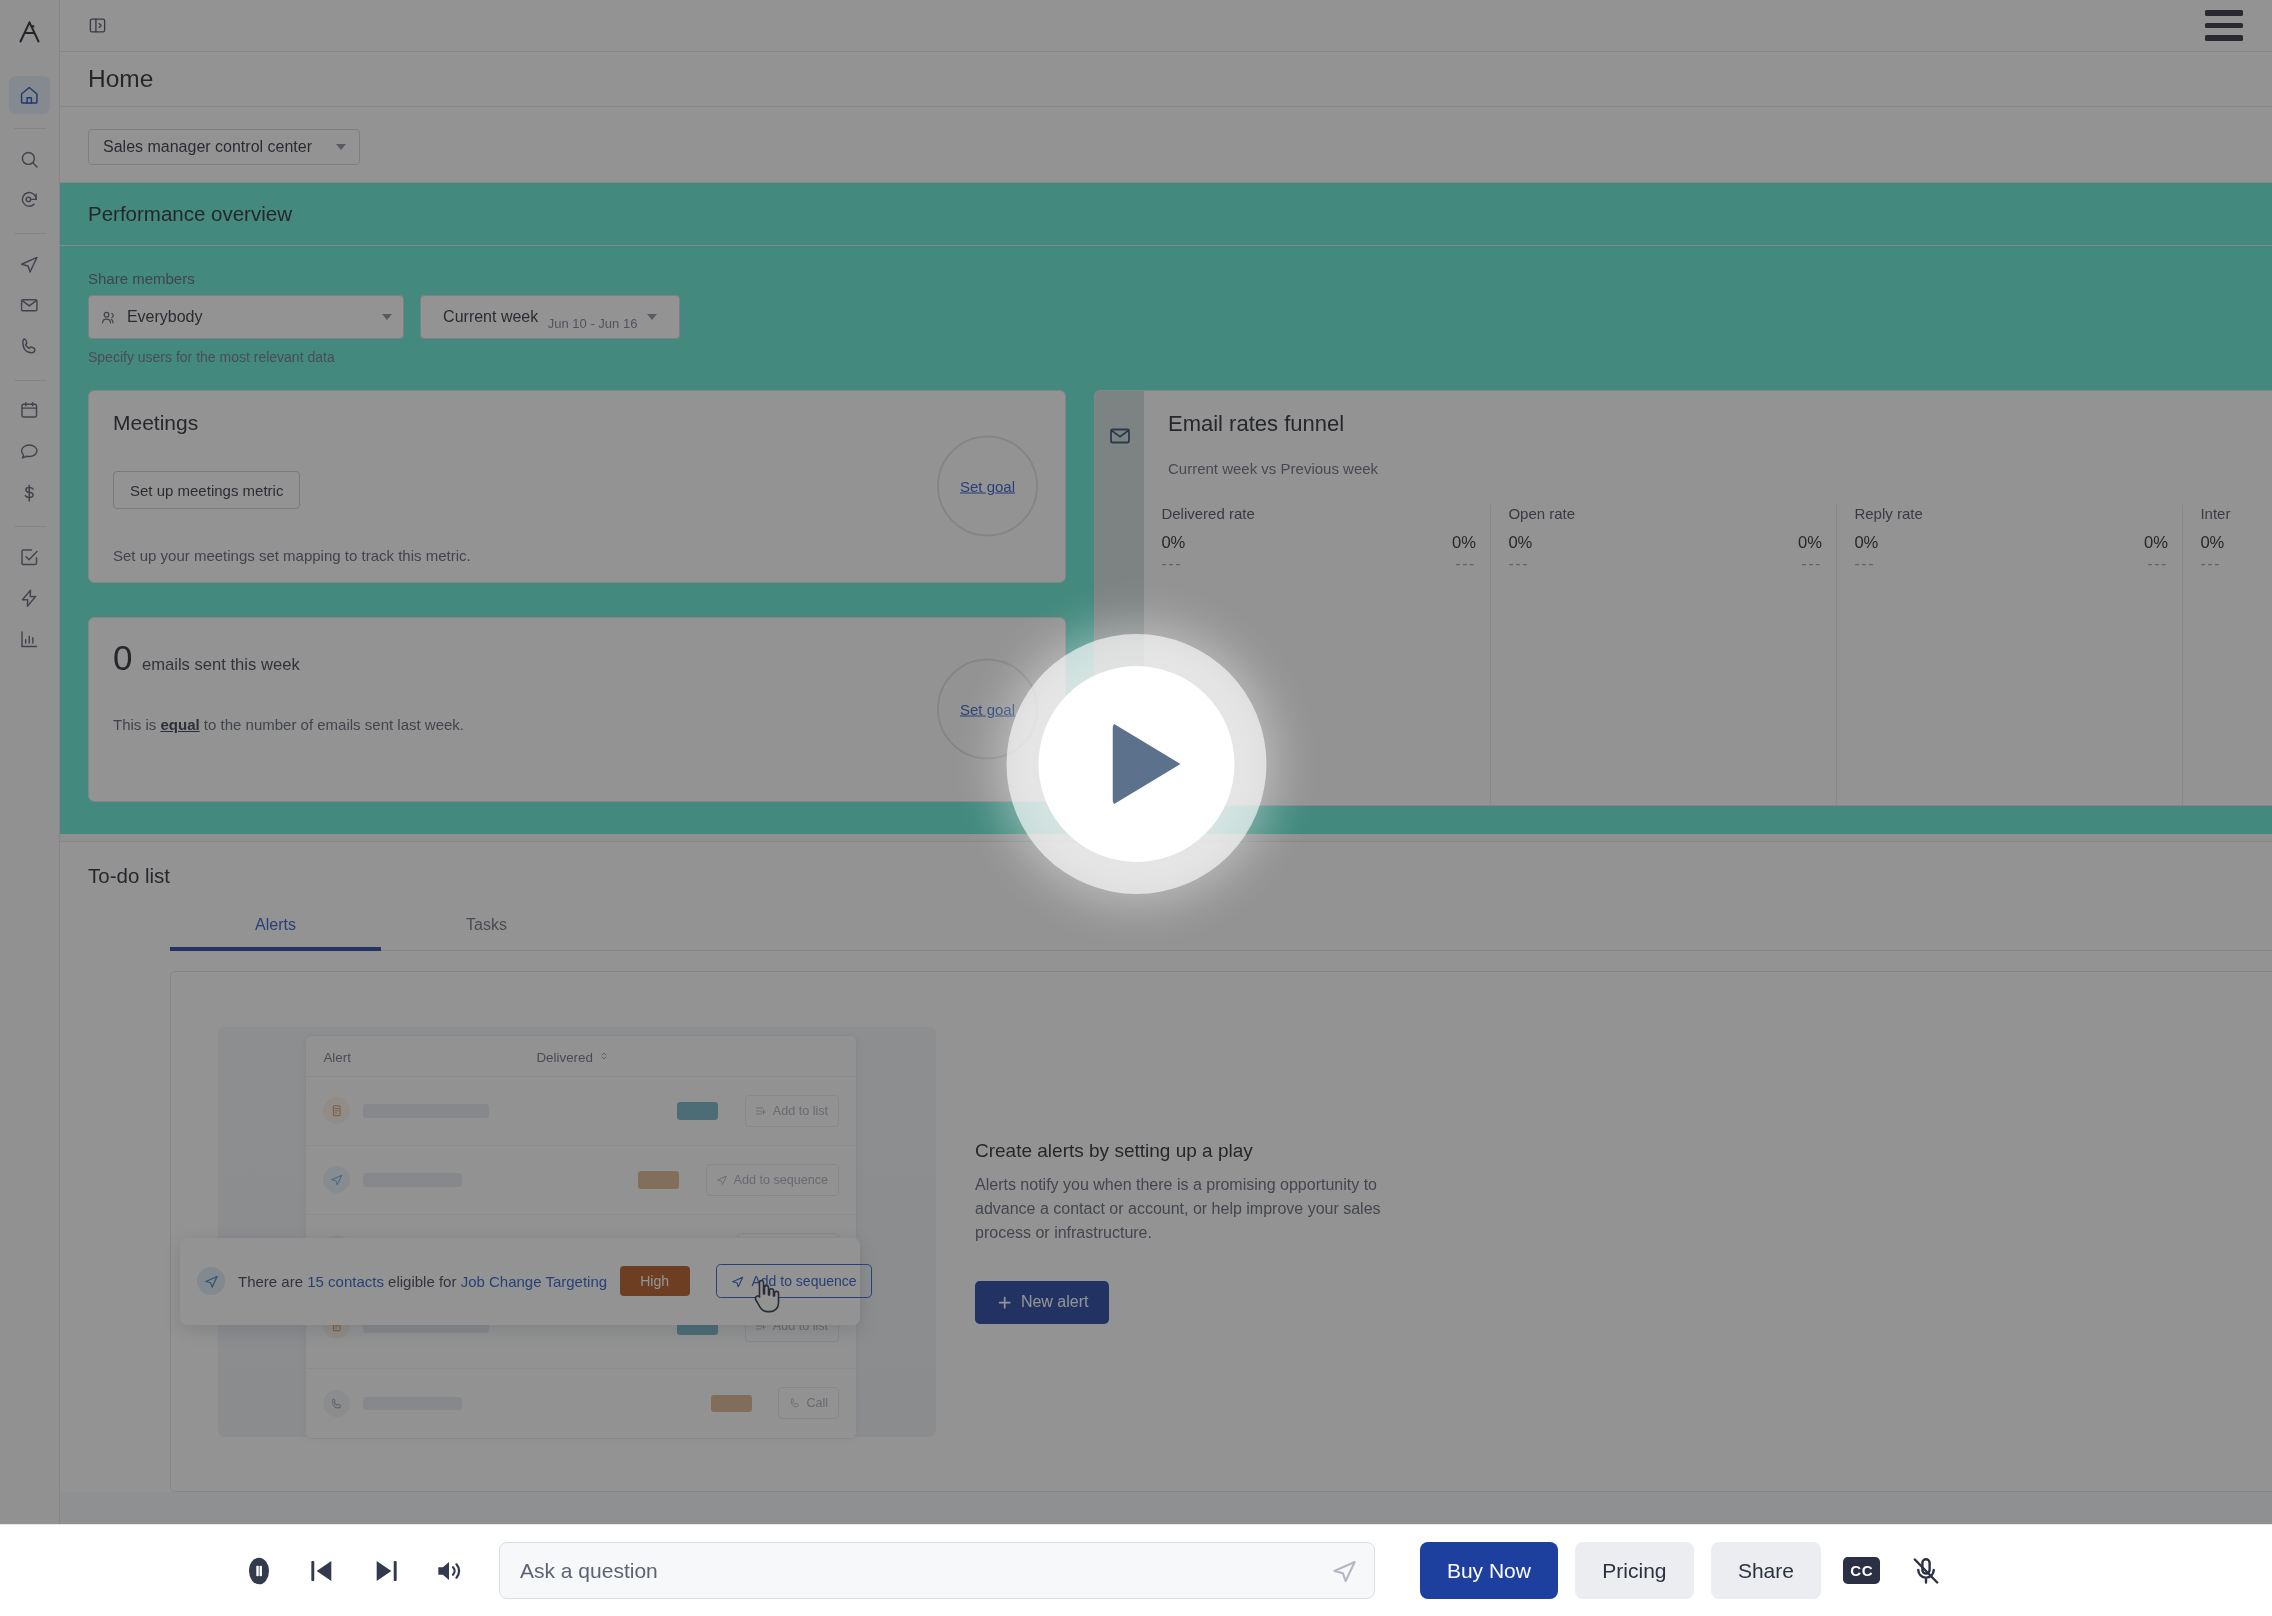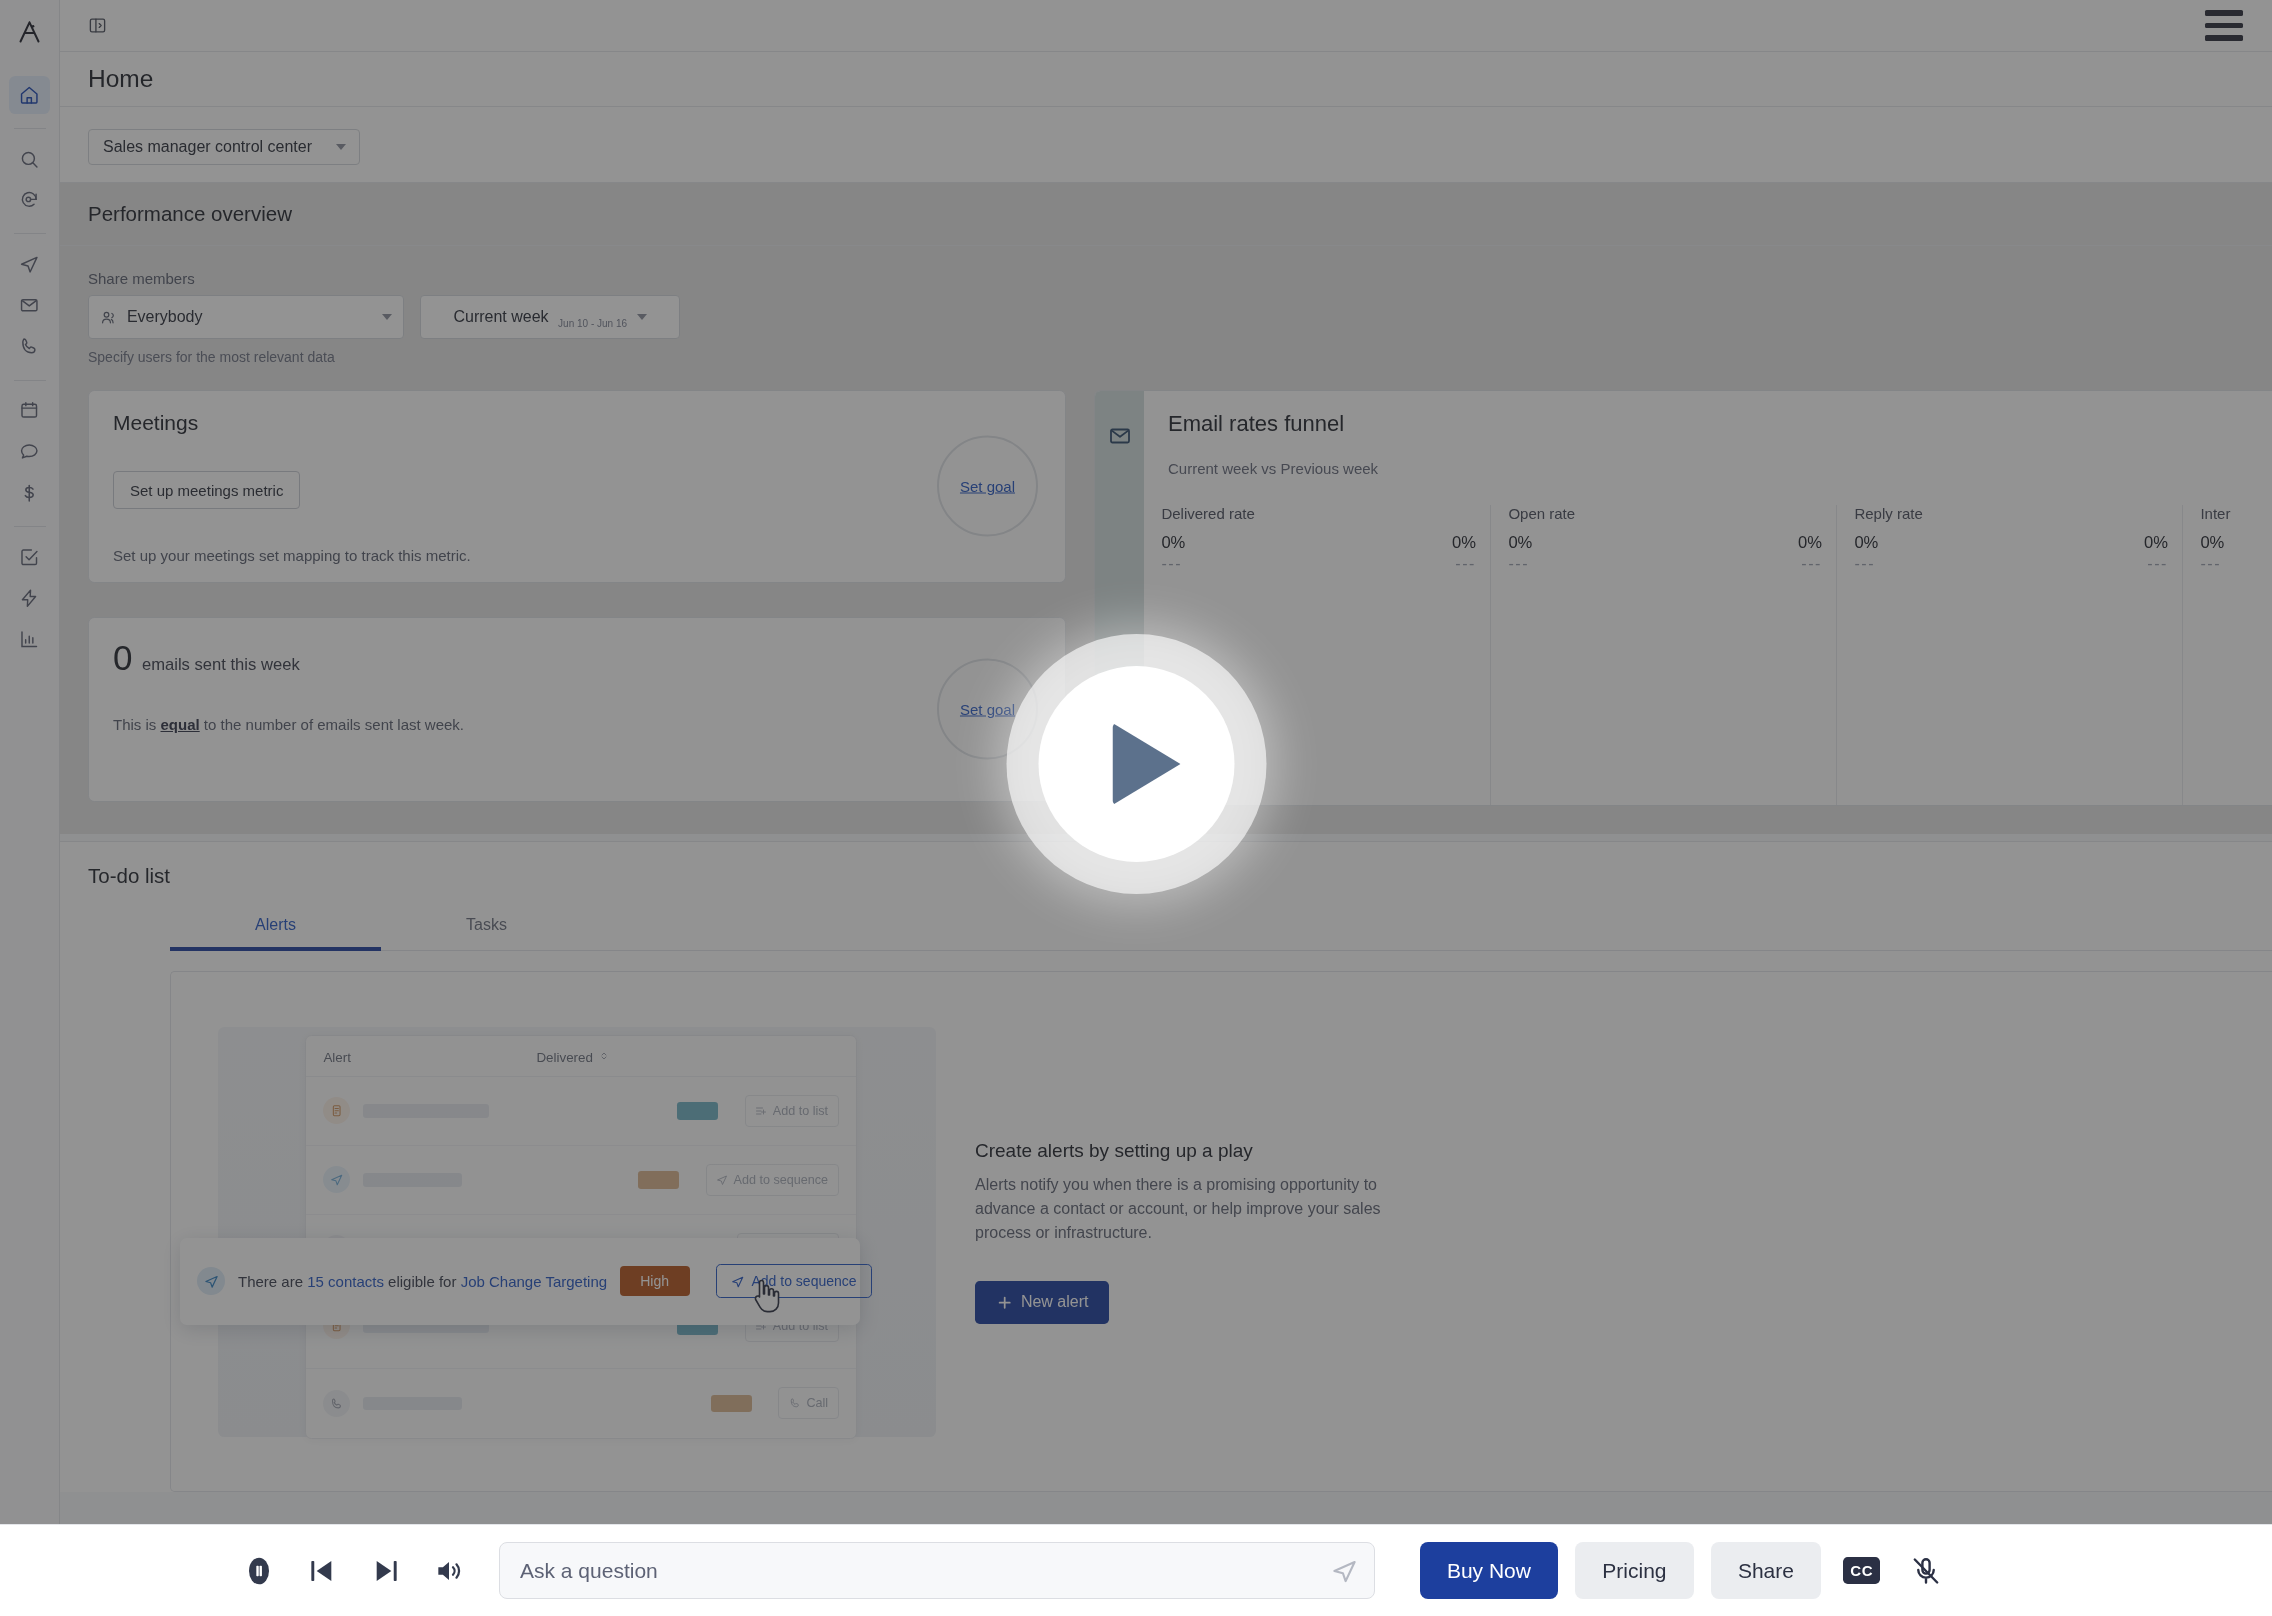--- a/index.html
+++ b/index.html
@@ -114,42 +114,42 @@
     display: inline-flex; align-items: center; gap: 24px;
     height: 36px; padding: 0 12.6px 0 14px;
     border: 0.8px solid #d3d6dc; border-radius: 4px;
     background: #fff; font-size: 16px; color: #2b2f3a;
   }
   .caret { width: 0; height: 0; border-left: 5.5px solid transparent;
            border-right: 5.5px solid transparent; border-top: 6.3px solid #8a8f9c; }
 
   
   #perf {
-    background: #e5e5e5;
+    background: #5eead4;
     border-top: 0.8px solid #e5e7eb;
   }
   #perf-head {
     padding: 19px 28px;
     border-bottom: 0.8px solid #e9ebef;
   }
   #perf-head h2 { font-size: 20.5px; font-weight: 500; color: #23262f; }
 
   #filters { padding: 24px 28px 0 28px; }
   .filters-label { font-size: 15px; color: #5b6070; margin-bottom: 8px; }
   .filters-row { display: flex; gap: 16px; align-items: center; }
   .sel {
     display: inline-flex; align-items: center;
     height: 44px; border: 0.8px solid #d3d6dc; border-radius: 4px;
     background: #fff; font-size: 16px; color: #2b2f3a;
     padding: 0 11px; gap: 9.5px;
   }
   .sel-people { width: 316px; justify-content: space-between; }
   .sel-people .left { display: flex; align-items: center; gap: 9.5px; }
   .sel-week { width: 260px; justify-content: center; }
-  .sel-week .wk-range { color: #7b8092; font-size: 10px; margin-top: 12px; }
+  .sel-week .wk-range { color: #7b8092; font-size: 13px; margin-top: 12px; }
   .sel svg { width: 17.4px; height: 17.4px; color: #5b6070; }
   .filters-help { font-size: 14px; color: #6d7283; margin-top: 9.5px; }
 
   
   #metricgrid {
     display: flex; gap: 28px;
     padding: 25px 0 28px 28px;
     align-items: flex-start;
   }
   #metriccol { width: 978px; flex: 0 0 978px; display: flex; flex-direction: column; gap: 34px; justify-content: space-between; }

